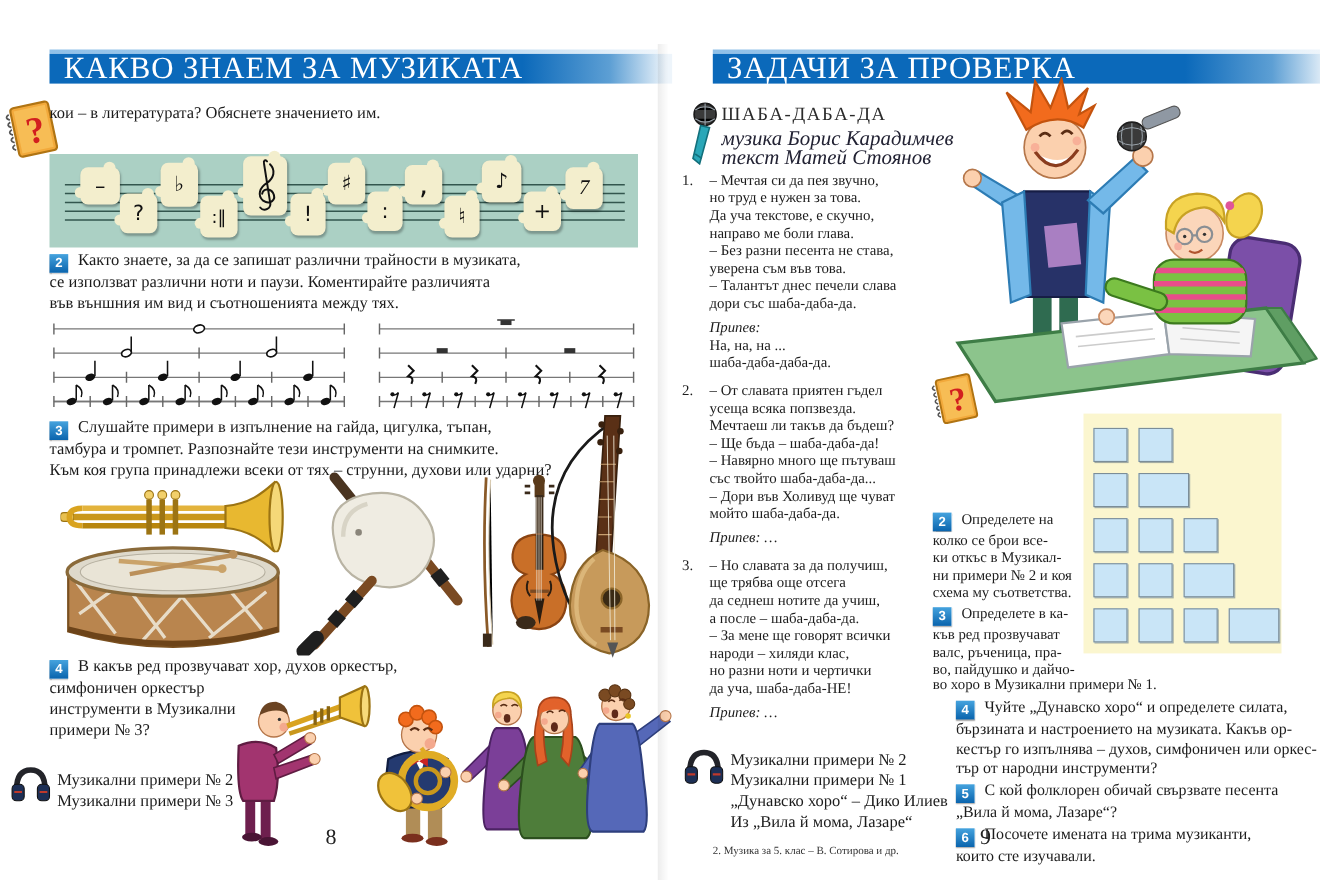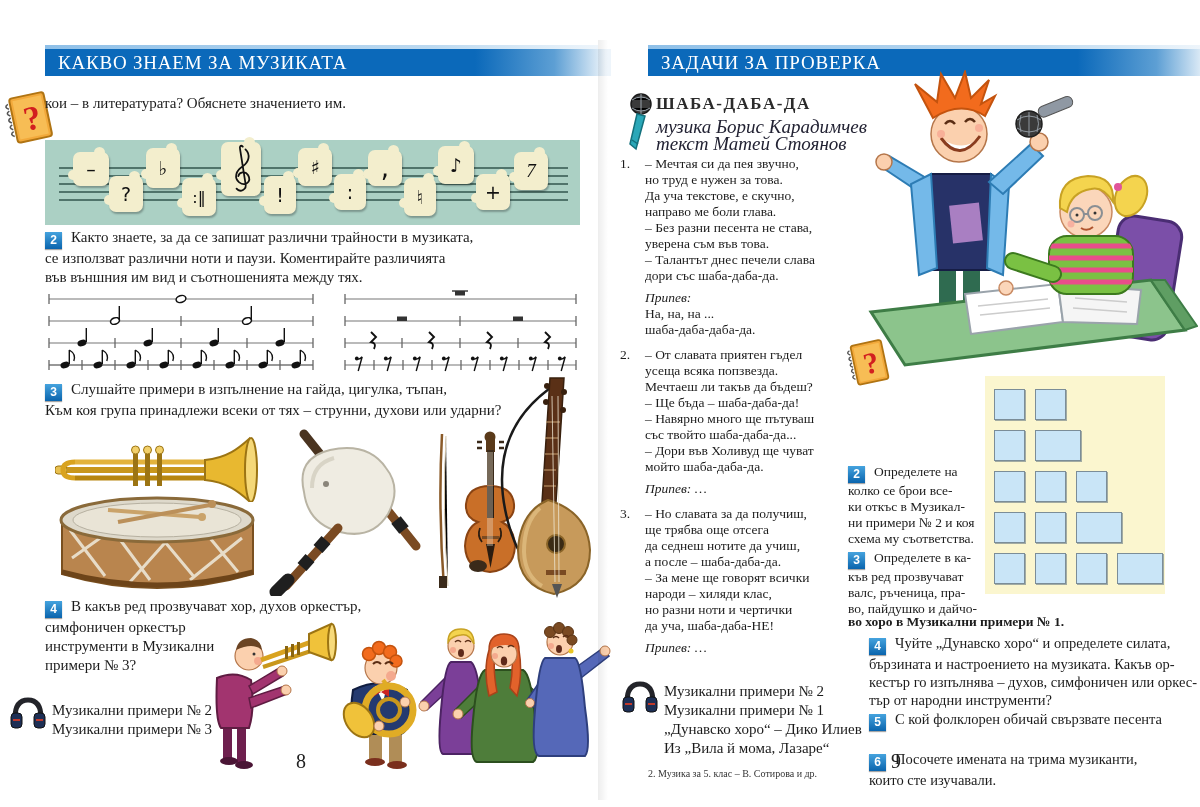--- a/index.html
+++ b/index.html
@@ -2,21 +2,21 @@
 <html><head>
 <meta charset="utf-8">
 <style>
   html,body{margin:0;padding:0;background:#fff;}
   .canvas{position:relative;width:1200px;height:807px;background:#ffffff;overflow:hidden;
           font-family:"Liberation Serif",serif;color:#1c1c1c;}
   .abs{position:absolute;}
   
   .hdr-strip{height:4px;background:linear-gradient(90deg,#8fc0e8 0%,#bcd9f0 70%,#eef5fb 100%);}
   .hdr{height:27px;background:linear-gradient(90deg,#0b69ba 0%,#0b69ba 76%,#5d9fd4 90%,#eef5fb 99%);
-       color:#fff;font-size:19px;letter-spacing:.8px;padding-left:13px;line-height:27px;}
+       color:#fff;font-size:28px;letter-spacing:.8px;padding-left:13px;line-height:27px;}
   .spine{width:10px;background:linear-gradient(90deg,rgba(0,0,0,.07),rgba(0,0,0,0));}
   
   .tline{font-size:15px;line-height:19px;white-space:nowrap;}
   .badge{display:inline-block;width:17px;height:17px;margin-right:9px;text-align:center;
          background:linear-gradient(180deg,#45a3de 0%,#0a64ad 100%);color:#fff;
          font-family:"Liberation Sans",sans-serif;font-weight:bold;font-size:12px;line-height:17px;
          box-shadow:0 1px 1px rgba(0,0,0,.35);vertical-align:-2px;}
   
   .rt .tline{font-size:13.5px;line-height:16px;}
   .tw .tline{font-size:14.5px;line-height:18px;padding-left:21px;}
@@ -233,20 +233,21 @@
       <use href="#erest" x="372" y="78"></use>
       <use href="#erest" x="401" y="78"></use>
       <use href="#erest" x="430" y="78"></use>
       <use href="#erest" x="459" y="78"></use>
       <use href="#erest" x="488" y="78"></use>
       <use href="#erest" x="517" y="78"></use>
   </svg>
 
   <div class="abs" style="left:45px;top:380px;">
     <div class="tline"><span class="badge">3</span><span>Слушайте примери в изпълнение на гайда, цигулка, тъпан,</span></div>
+    <div class="tline">тамбура и тромпет. Разпознайте тези инструменти на снимките.</div>
     <div class="tline">Към коя група принадлежи всеки от тях – струнни, духови или ударни?</div>
   </div>
 
   <svg class="abs" style="left:55px;top:432px;" width="240" height="70" viewBox="0 0 240 70">
     <rect x="0" y="34" width="12" height="8" rx="3" fill="#e8c050" stroke="#9c7413"></rect>
     <path d="M20,30 Q8,30 8,38 Q8,46 20,46" fill="none" stroke="#d9a31f" stroke-width="5"></path>
     <path d="M12,38 H150" stroke="#c9971c" stroke-width="6"></path>
     <path d="M20,30 H150" stroke="#e3b33c" stroke-width="5"></path>
     <path d="M20,46 H150" stroke="#b8860e" stroke-width="5"></path>
     <rect x="78" y="22" width="5" height="32" fill="#9c7413"></rect>
@@ -424,21 +425,21 @@
     <span>ЗАДАЧИ ЗА ПРОВЕРКА</span>
   </div>
 
   <svg class="abs" style="left:624px;top:92px;" width="30" height="62" viewBox="0 0 30 62">
     <circle cx="17" cy="12" r="10" fill="#3a3a3a" stroke="#1a1a1a" stroke-width="1.5"></circle>
     <path d="M8,8 q9,-6 18,0 M8,16 q9,6 18,0 M17,2 v20" stroke="#9aa3ab" stroke-width="1"></path>
     <path d="M13,22 L6,52 L12,57 L21,24 Z" fill="#2aa7b8" stroke="#13707c" stroke-width="1.5"></path>
     <path d="M8,48 l6,4" stroke="#13707c" stroke-width="1.5"></path>
   </svg>
 
-  <div class="abs songtitle" style="left:656px;top:94px;font-weight:bold;">ШАБА-ДАБА-ДА</div>
+  <div class="abs songtitle" style="left:656px;top:94px;">ШАБА-ДАБА-ДА</div>
   <div class="abs credit" style="left:656px;top:118px;">музика Борис Карадимчев</div>
   <div class="abs credit" style="left:656px;top:135px;">текст Матей Стоянов</div>
 
   <div class="abs lyrics" style="left:620px;top:156px;">
     <div class="verse">
       <span class="vnum">1.</span>
       <div class="lline">– Мечтая си да пея звучно,</div>
       <div class="lline">но труд е нужен за това.</div>
       <div class="lline">Да уча текстове, е скучно,</div>
       <div class="lline">направо ме боли глава.</div>
@@ -579,32 +580,33 @@
     <div class="tline">ки откъс в Музикал-</div>
     <div class="tline">ни примери № 2 и коя</div>
     <div class="tline">схема му съответства.</div>
   </div>
   <div class="abs rt" style="left:848px;top:550px;">
     <div class="tline"><span class="badge">3</span><span>Определете в ка-</span></div>
     <div class="tline">къв ред прозвучават</div>
     <div class="tline">валс, ръченица, пра-</div>
     <div class="tline">во, пайдушко и дайчо-</div>
   </div>
-  <div class="abs rt" style="left:848px;top:614px;font-weight:bold;">
+  <div class="abs rt" style="left:848px;top:614px;">
     <div class="tline">во хоро в Музикални примери № 1.</div>
   </div>
 
   <div class="abs tw" style="left:848px;top:634px;">
     <div class="tline"><span class="badge">4</span><span>Чуйте „Дунавско хоро“ и определете силата,</span></div>
     <div class="tline">бързината и настроението на музиката. Какъв ор-</div>
     <div class="tline">кестър го изпълнява – духов, симфоничен или оркес-</div>
     <div class="tline">тър от народни инструменти?</div>
   </div>
   <div class="abs tw" style="left:848px;top:710px;">
     <div class="tline"><span class="badge">5</span><span>С кой фолклорен обичай свързвате песента</span></div>
+    <div class="tline">„Вила й мома, Лазаре“?</div>
   </div>
   <div class="abs tw" style="left:848px;top:750px;">
     <div class="tline"><span class="badge">6</span><span>Посочете имената на трима музиканти,</span></div>
     <div class="tline">които сте изучавали.</div>
   </div>
 
   <svg class="abs" style="left:622px;top:680px;" width="36" height="34" viewBox="0 0 36 34">
     <path d="M5,22 Q5,4 18,4 Q31,4 31,22" fill="none" stroke="#23242a" stroke-width="5"></path>
     <rect x="1" y="17" width="11" height="15" rx="4" fill="#1d2f55" stroke="#111"></rect>
     <rect x="24" y="17" width="11" height="15" rx="4" fill="#1d2f55" stroke="#111"></rect>

